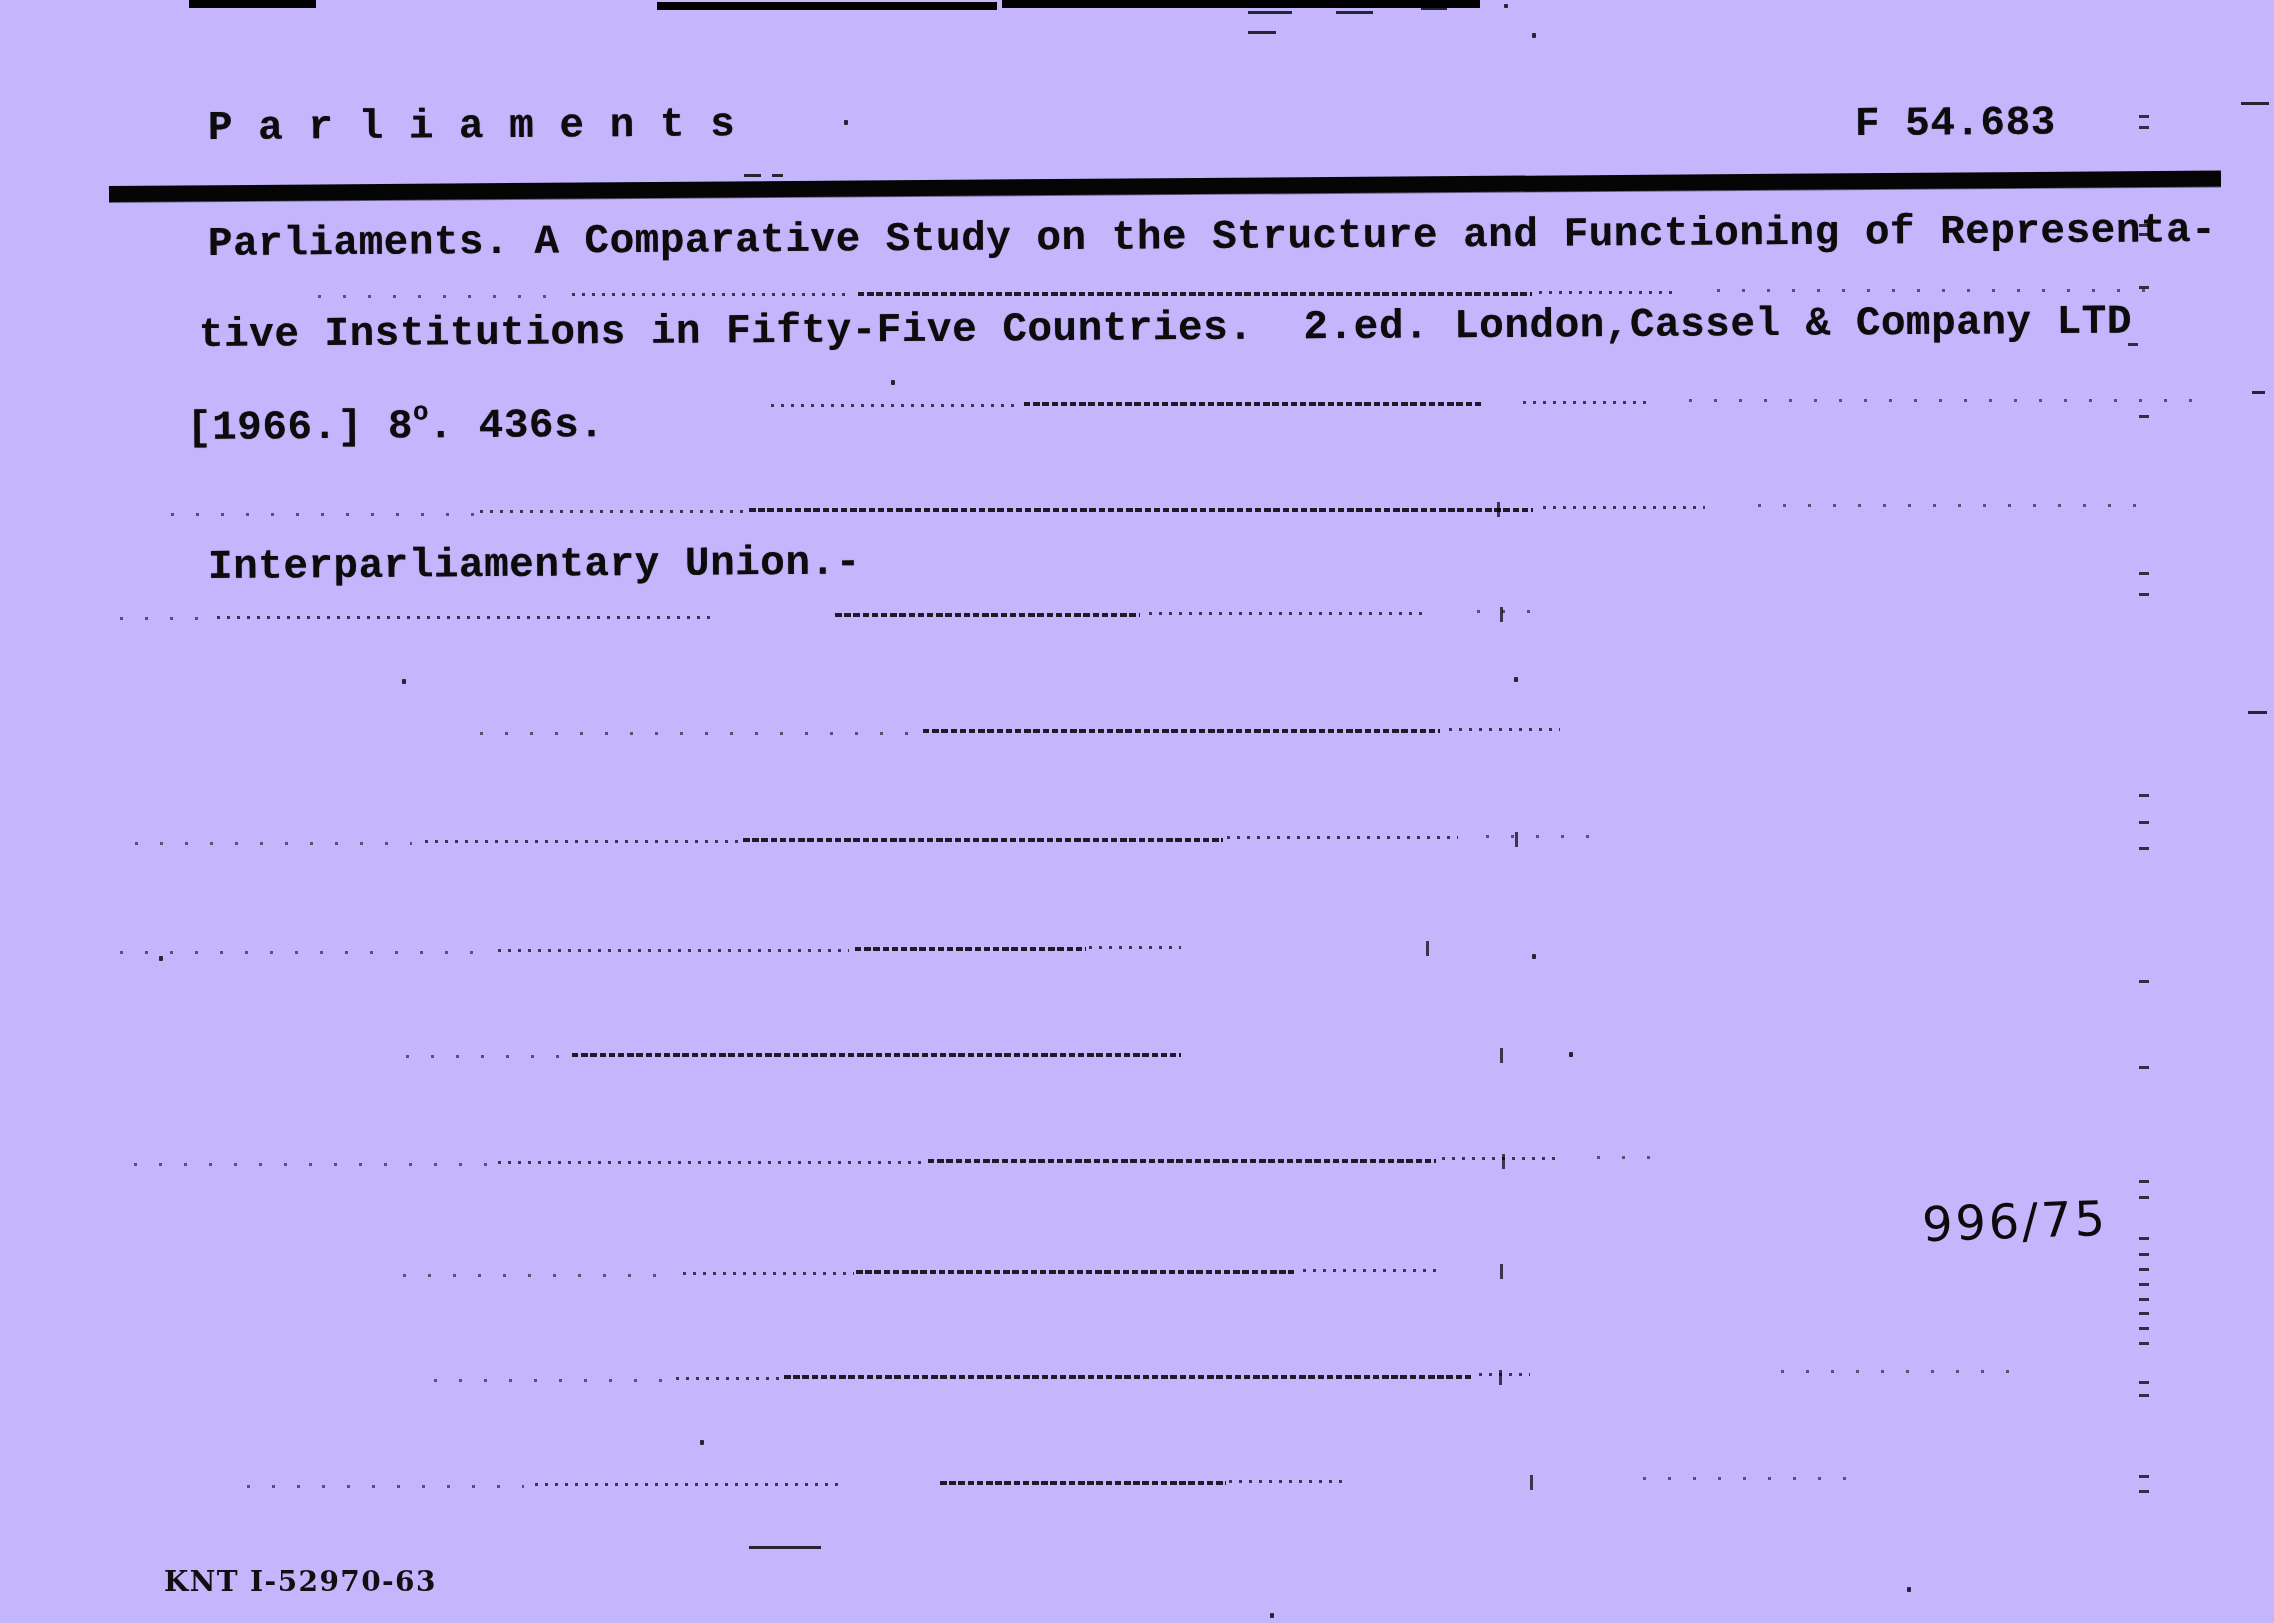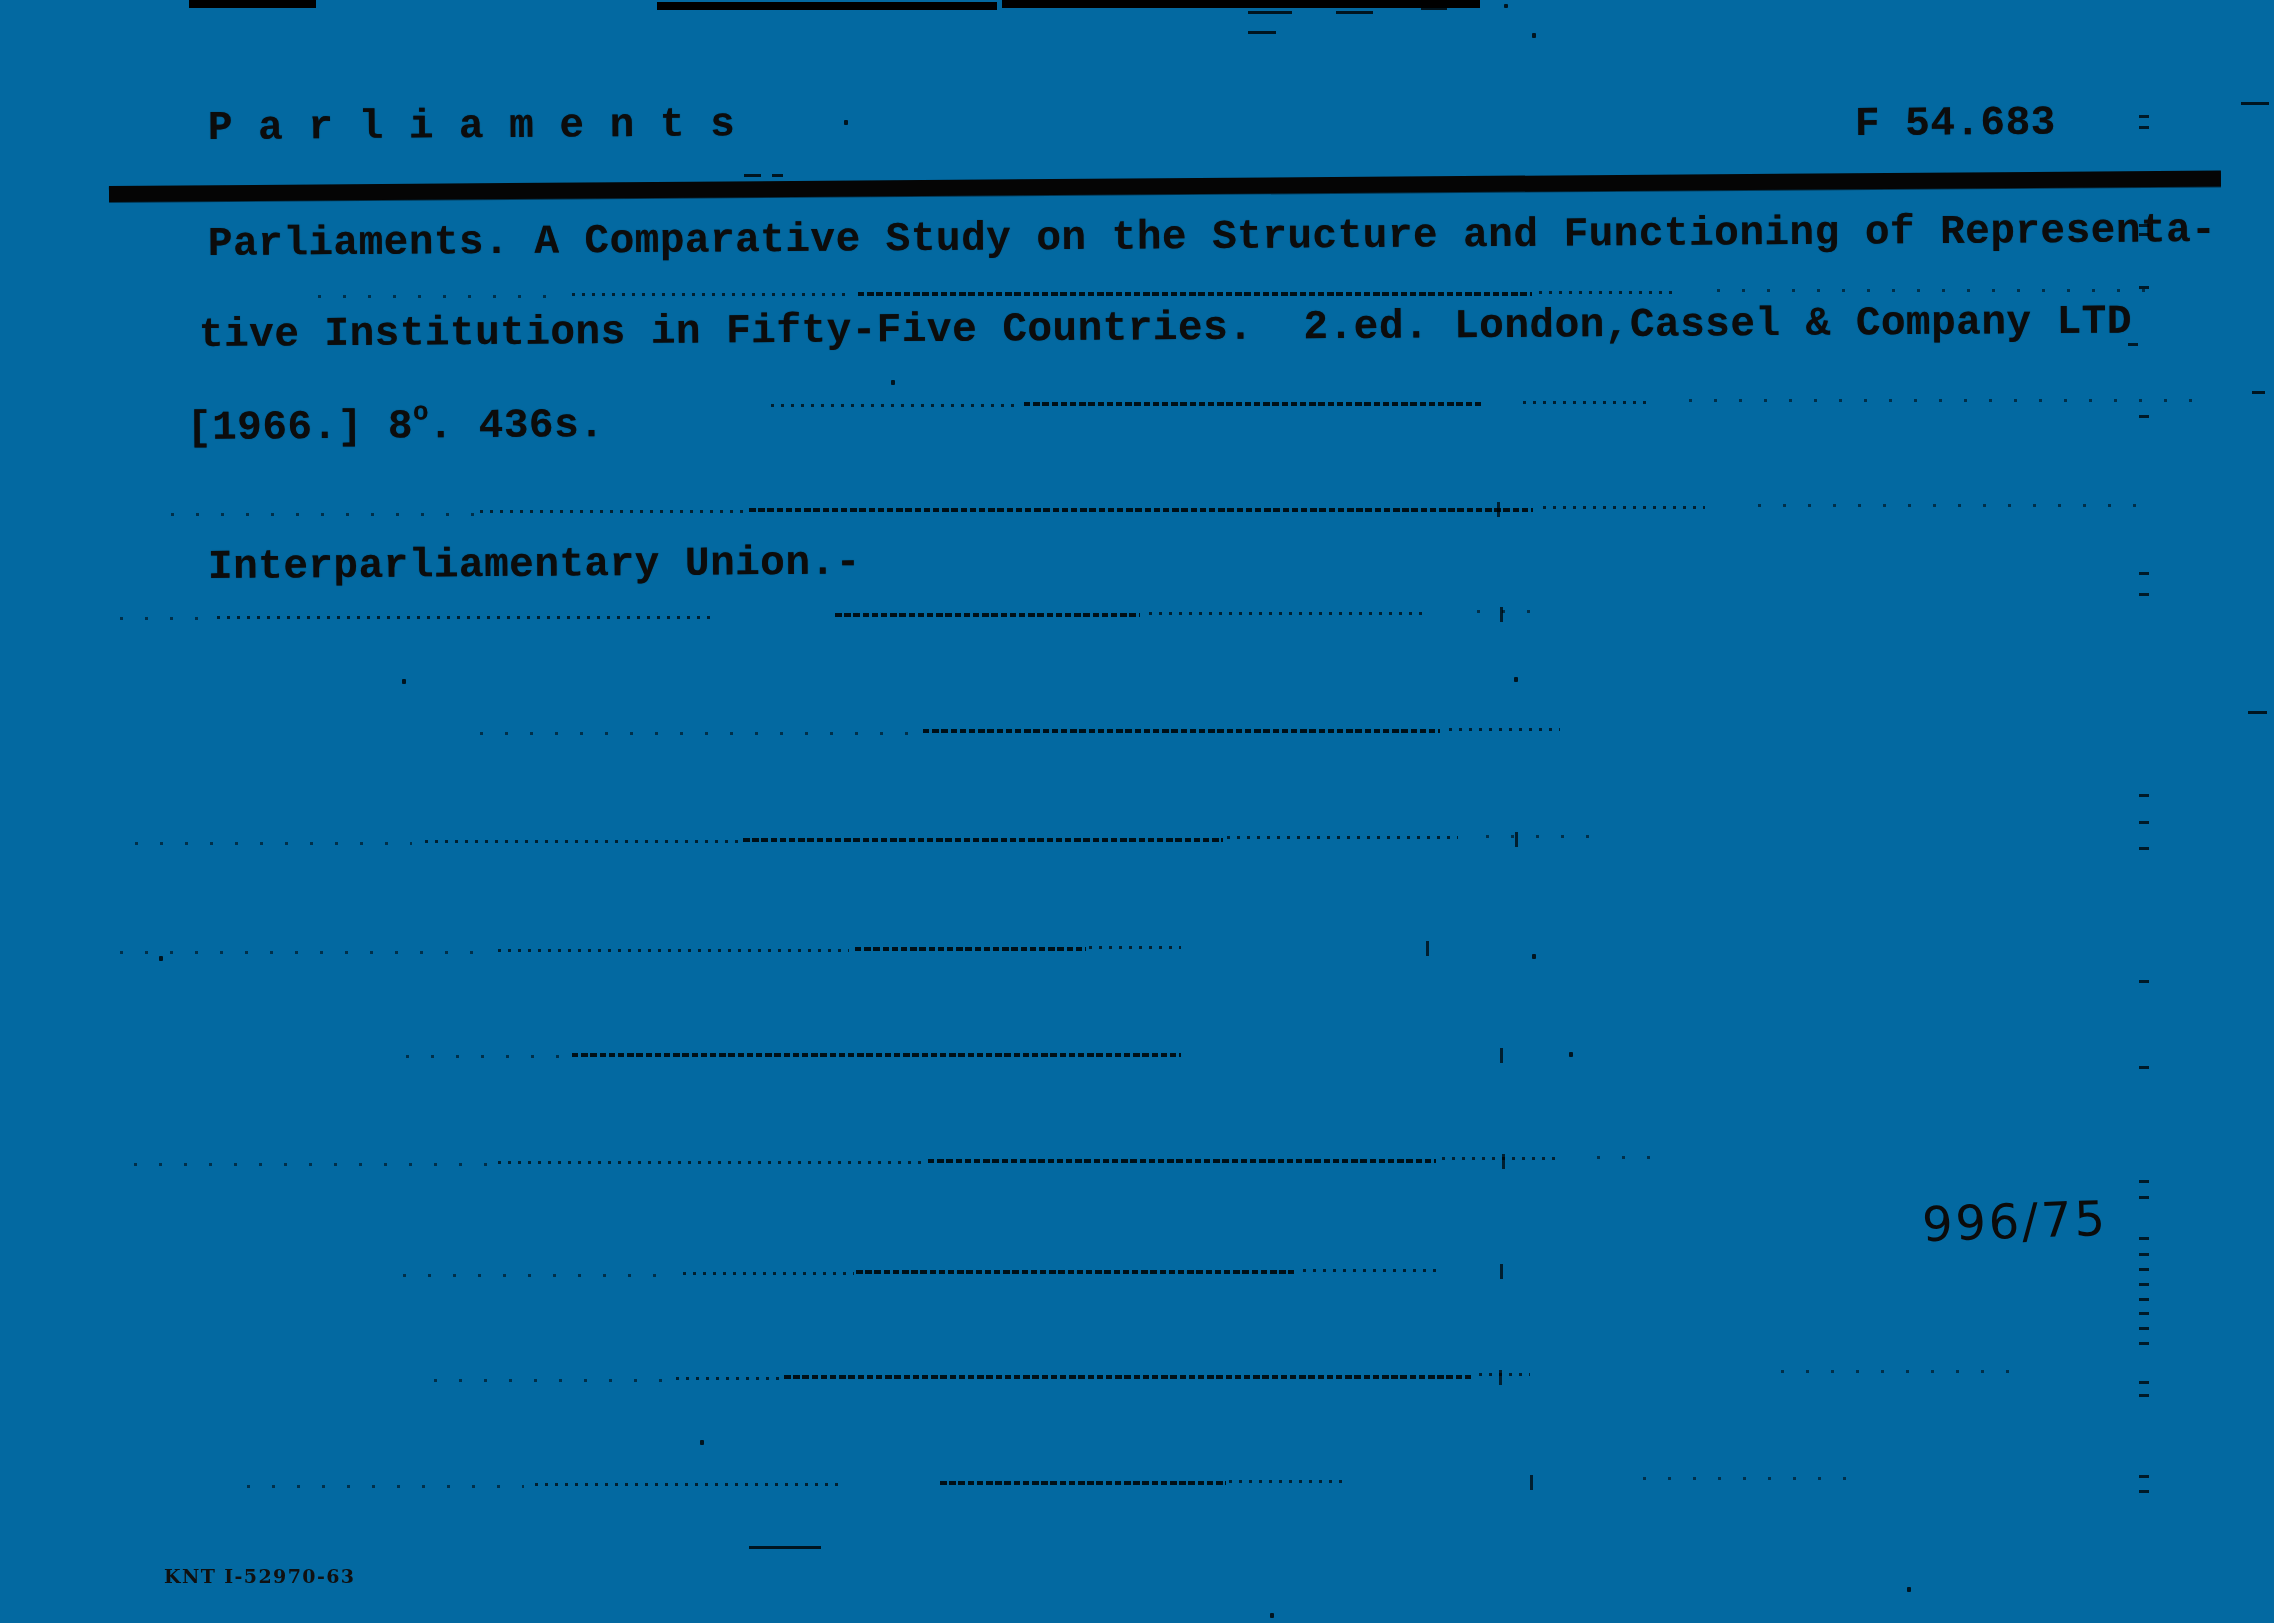--- a/index.html
+++ b/index.html
@@ -1,19 +1,19 @@
 <!DOCTYPE html>
 <html style="font-size:14.8px"><head>
 <meta charset="utf-8">
 <style>
   html,body{margin:0;padding:0;background:#e8e8e4;}
   .card{
     position:relative;
     width:2274px;height:1623px;
-    background:#0369a1;
+    background:#c4b5fd;
     overflow:hidden;
     font-family:"Liberation Mono","DejaVu Sans Mono",monospace;
     color:#0a0a0a;
   }
   
   .tw{
     position:absolute;
     white-space:pre;
     font-family:"Liberation Mono","DejaVu Sans Mono",monospace;
     font-weight:700;
@@ -48,21 +48,21 @@
     font-size:48px;
     font-weight:400;
     letter-spacing:2.8px;
     color:#0b0b0b;
     transform:rotate(-2deg);
   }
   
   .printer{
     position:absolute;
     font-family:"DejaVu Serif","Liberation Serif",serif;
-    font-size:19px;
+    font-size:28px;
     font-weight:700;
     letter-spacing:1.4px;
     color:#101010;
   }
   
   .art{position:absolute;pointer-events:none;}
   .art-bar{height:8.3px;background:#000;}
   .art-dense{height:3.7px;background:repeating-linear-gradient(90deg,rgba(0,0,0,.85) 0 6.5px,rgba(0,0,0,0) 6.5px 9.2px);}
   .art-dots{height:2.8px;background:repeating-linear-gradient(90deg,rgba(0,0,0,.7) 0 2.8px,rgba(0,0,0,0) 2.8px 10px);}
   .art-sparse{height:2.8px;background:repeating-linear-gradient(90deg,rgba(0,0,0,.55) 0 2.8px,rgba(0,0,0,0) 2.8px 25px);}

